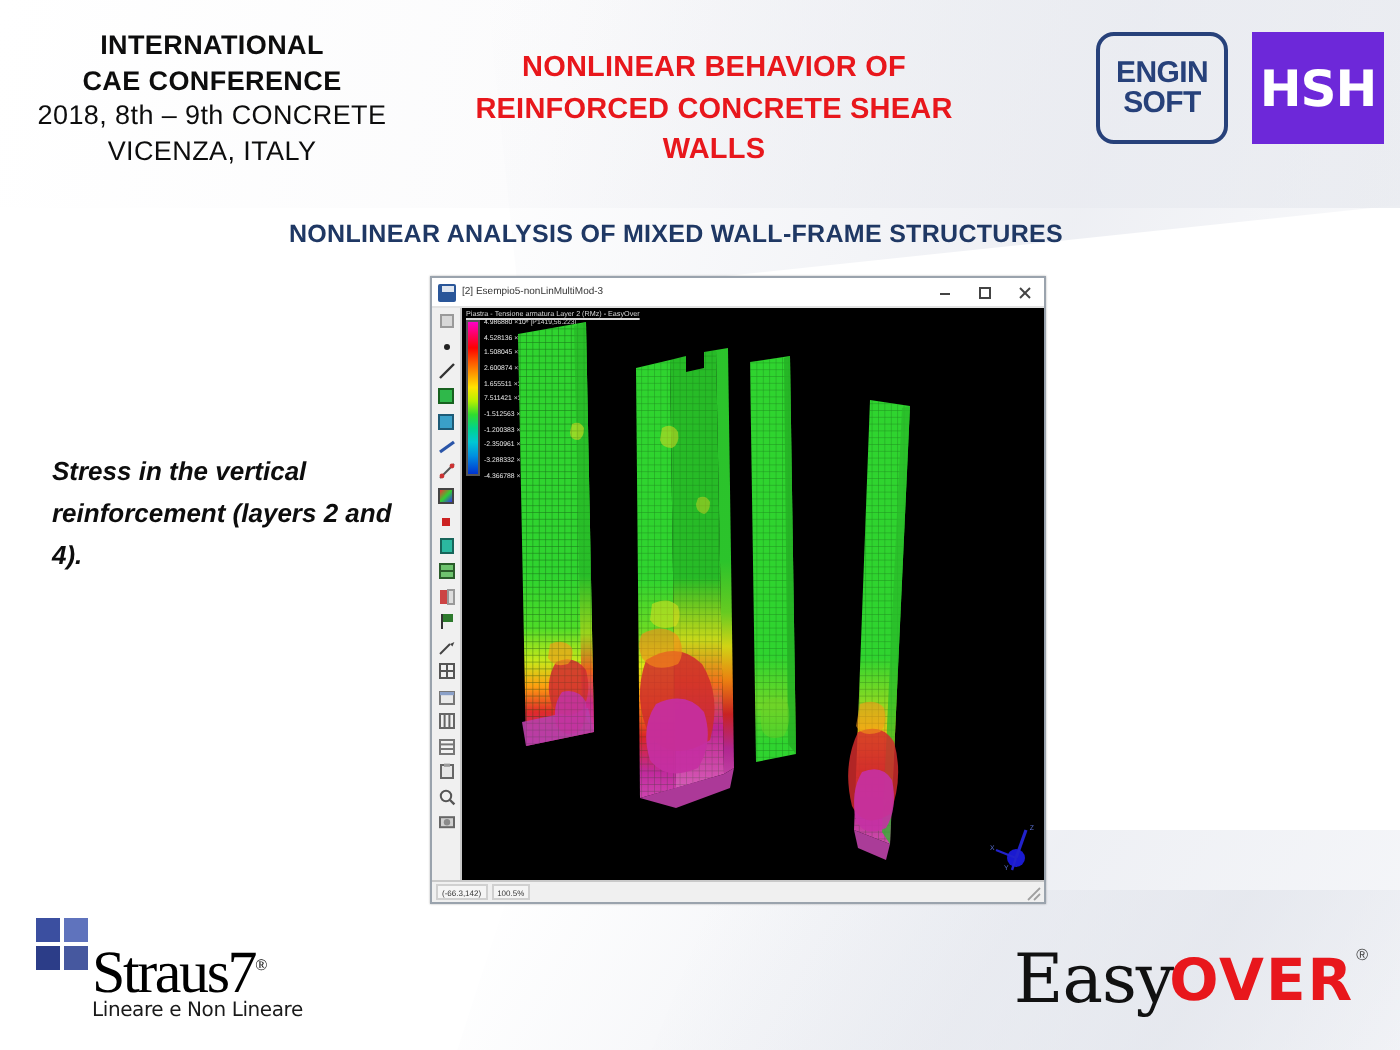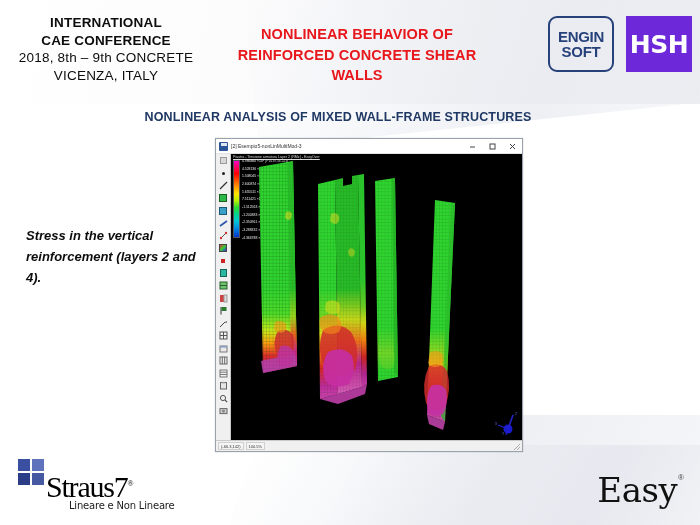--- a/index.html
+++ b/index.html
@@ -169,21 +169,21 @@
   }
   .s7-grid span { display: block; }
   .s7-text { position: relative; }
   .s7-name {
     font-family: Liberation Serif, serif; font-size: 30px; color: #000;
     line-height: .92; letter-spacing: -1.2px; margin-top: 20px;
   }
   .s7-reg { font-size: 8px; vertical-align: super; }
   .s7-tag {
     font-family: "DejaVu Sans", sans-serif; font-size: 10px; color: #1a1a1a;
-    letter-spacing: -.2px; margin-top: -1px; margin-left: 23px;
+    letter-spacing: -.2px; margin-top: -1px;
   }
 
   .easyover { position: absolute; right: 16px; bottom: 18px; display: flex; align-items: center; }
   .eo-easy {
     font-family: "DejaVu Serif", serif; font-size: 34px; color: #111;
     letter-spacing: -.5px; line-height: 1;
   }
   .eo-over {
     font-family: "DejaVu Sans", sans-serif; font-weight: bold; font-size: 29px;
     color: #e8171c; letter-spacing: 1px; line-height: 1; margin-left: -2px;
@@ -533,16 +533,17 @@
       <span style="background:#46589f;"></span>
     </div>
     <div class="s7-text">
       <div class="s7-name"><span>Straus7</span><span class="s7-reg">®</span></div>
       <div class="s7-tag">Lineare e Non Lineare</div>
     </div>
   </div>
 
   <div class="easyover">
     <span class="eo-easy">Easy</span>
+    <span class="eo-over">OVER</span>
     <span class="eo-reg">®</span>
   </div>
 
 </div>
 
 </body></html>

